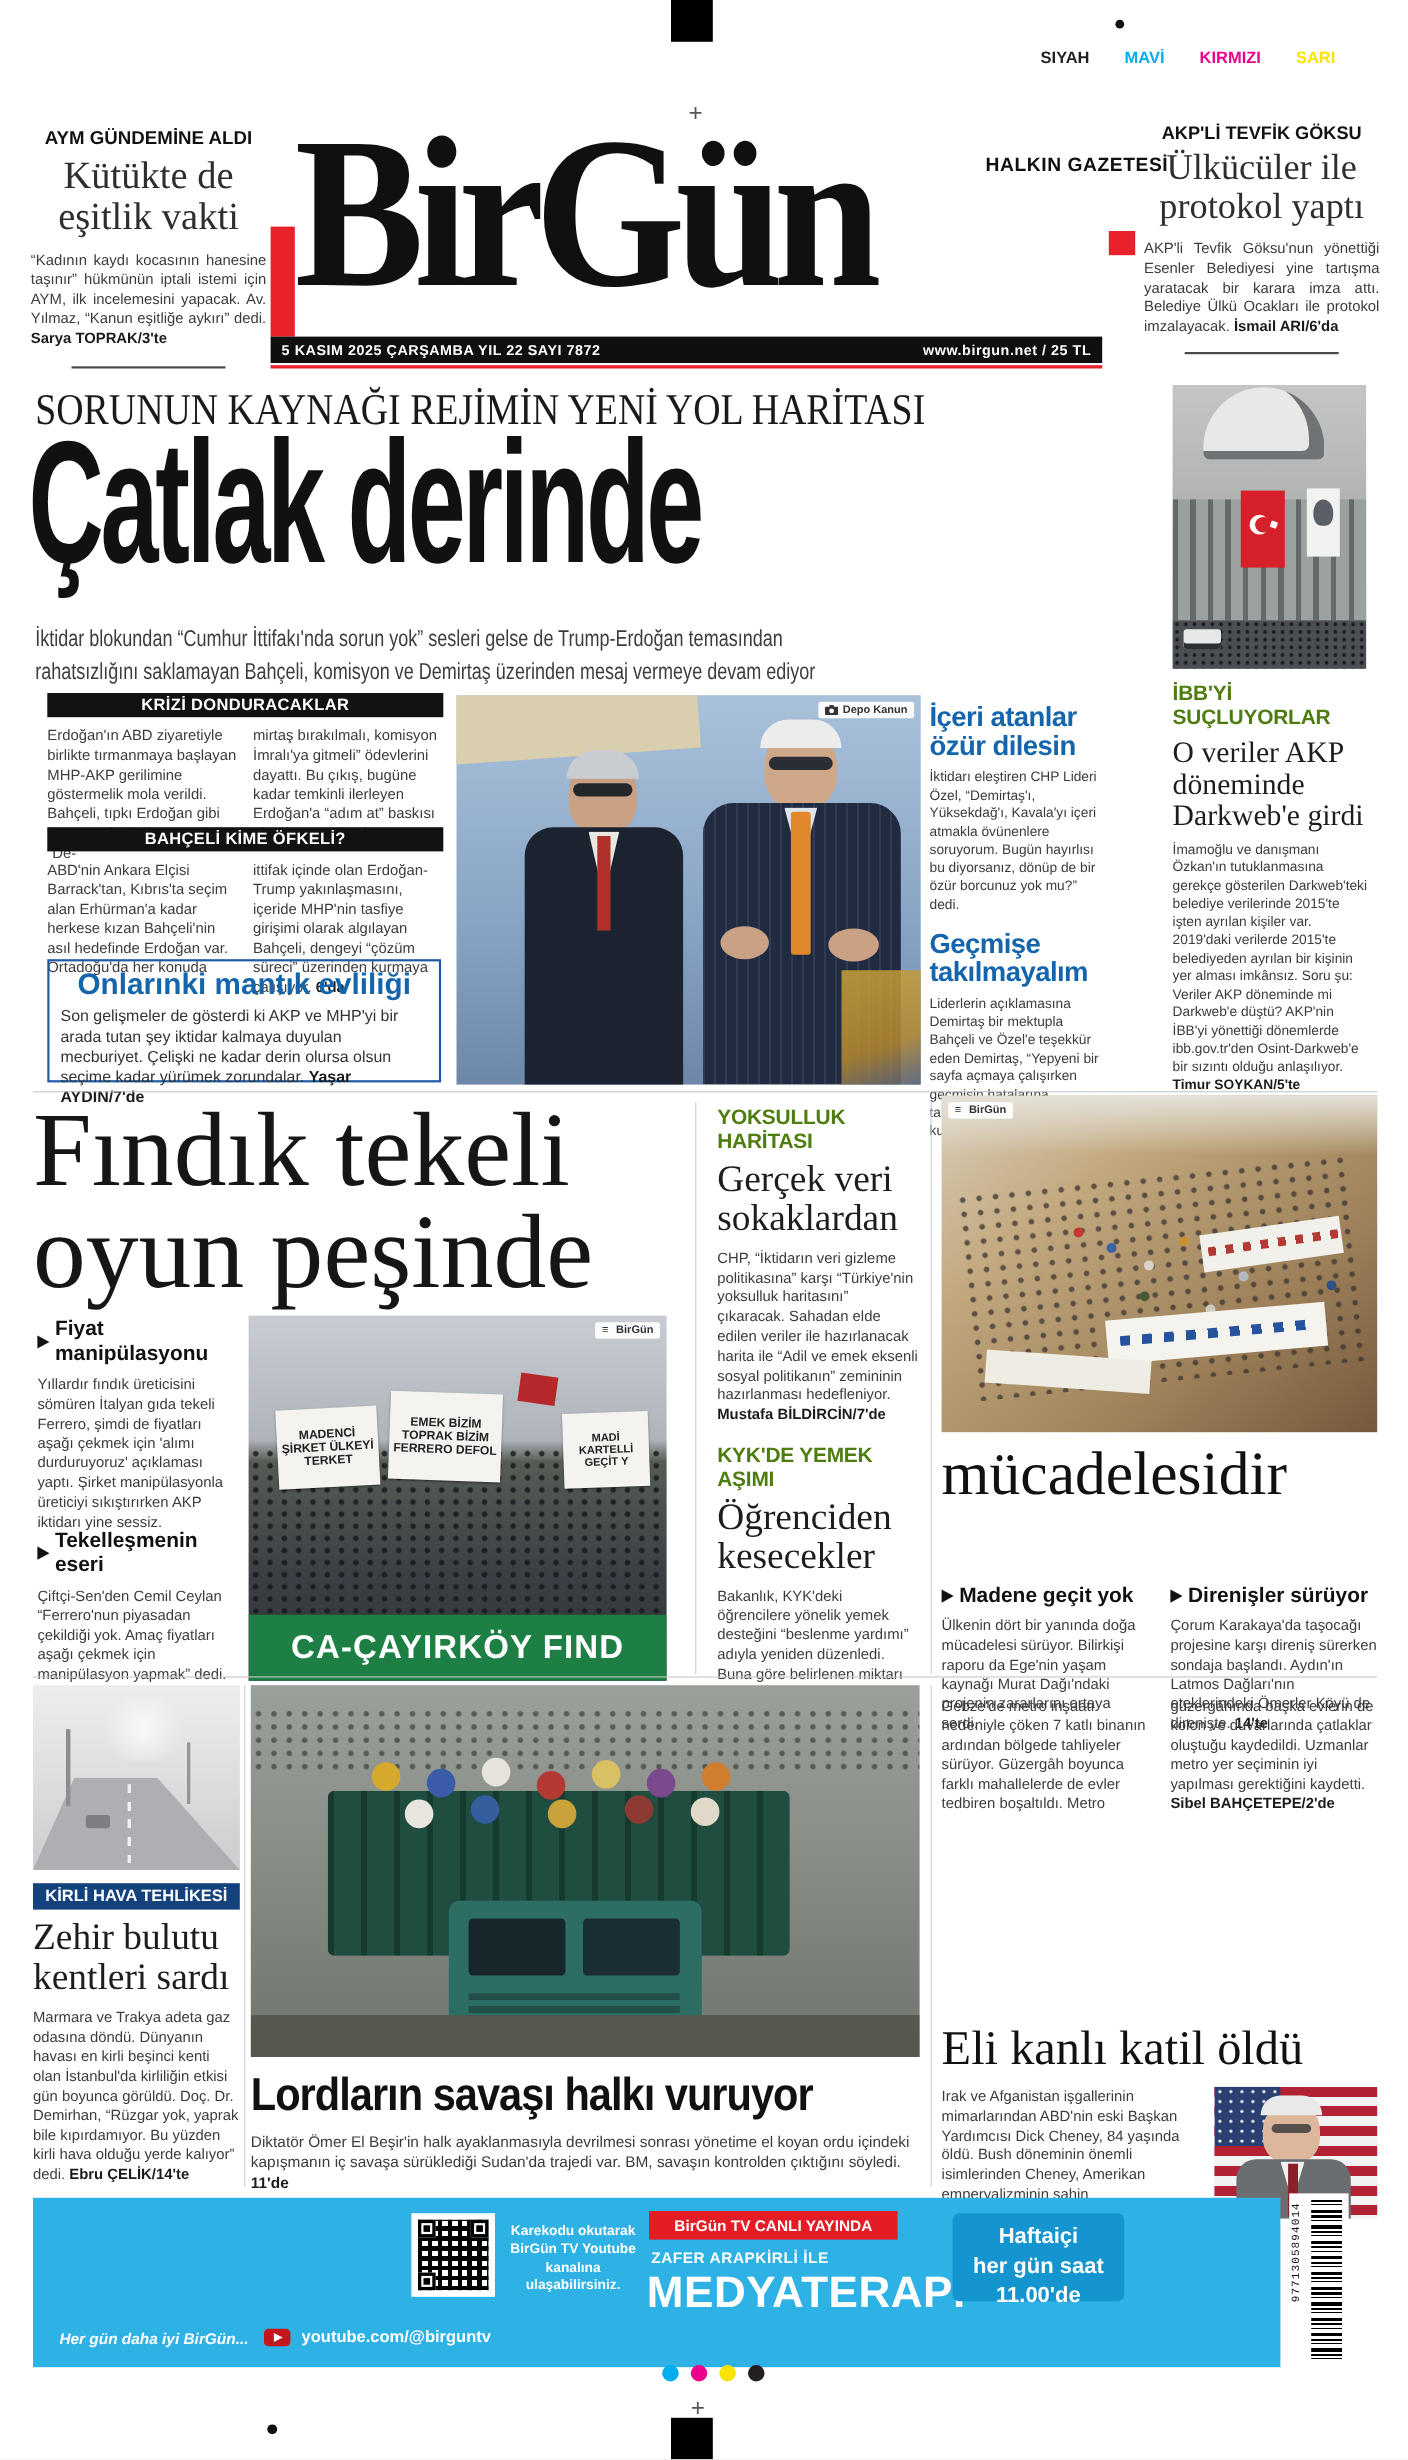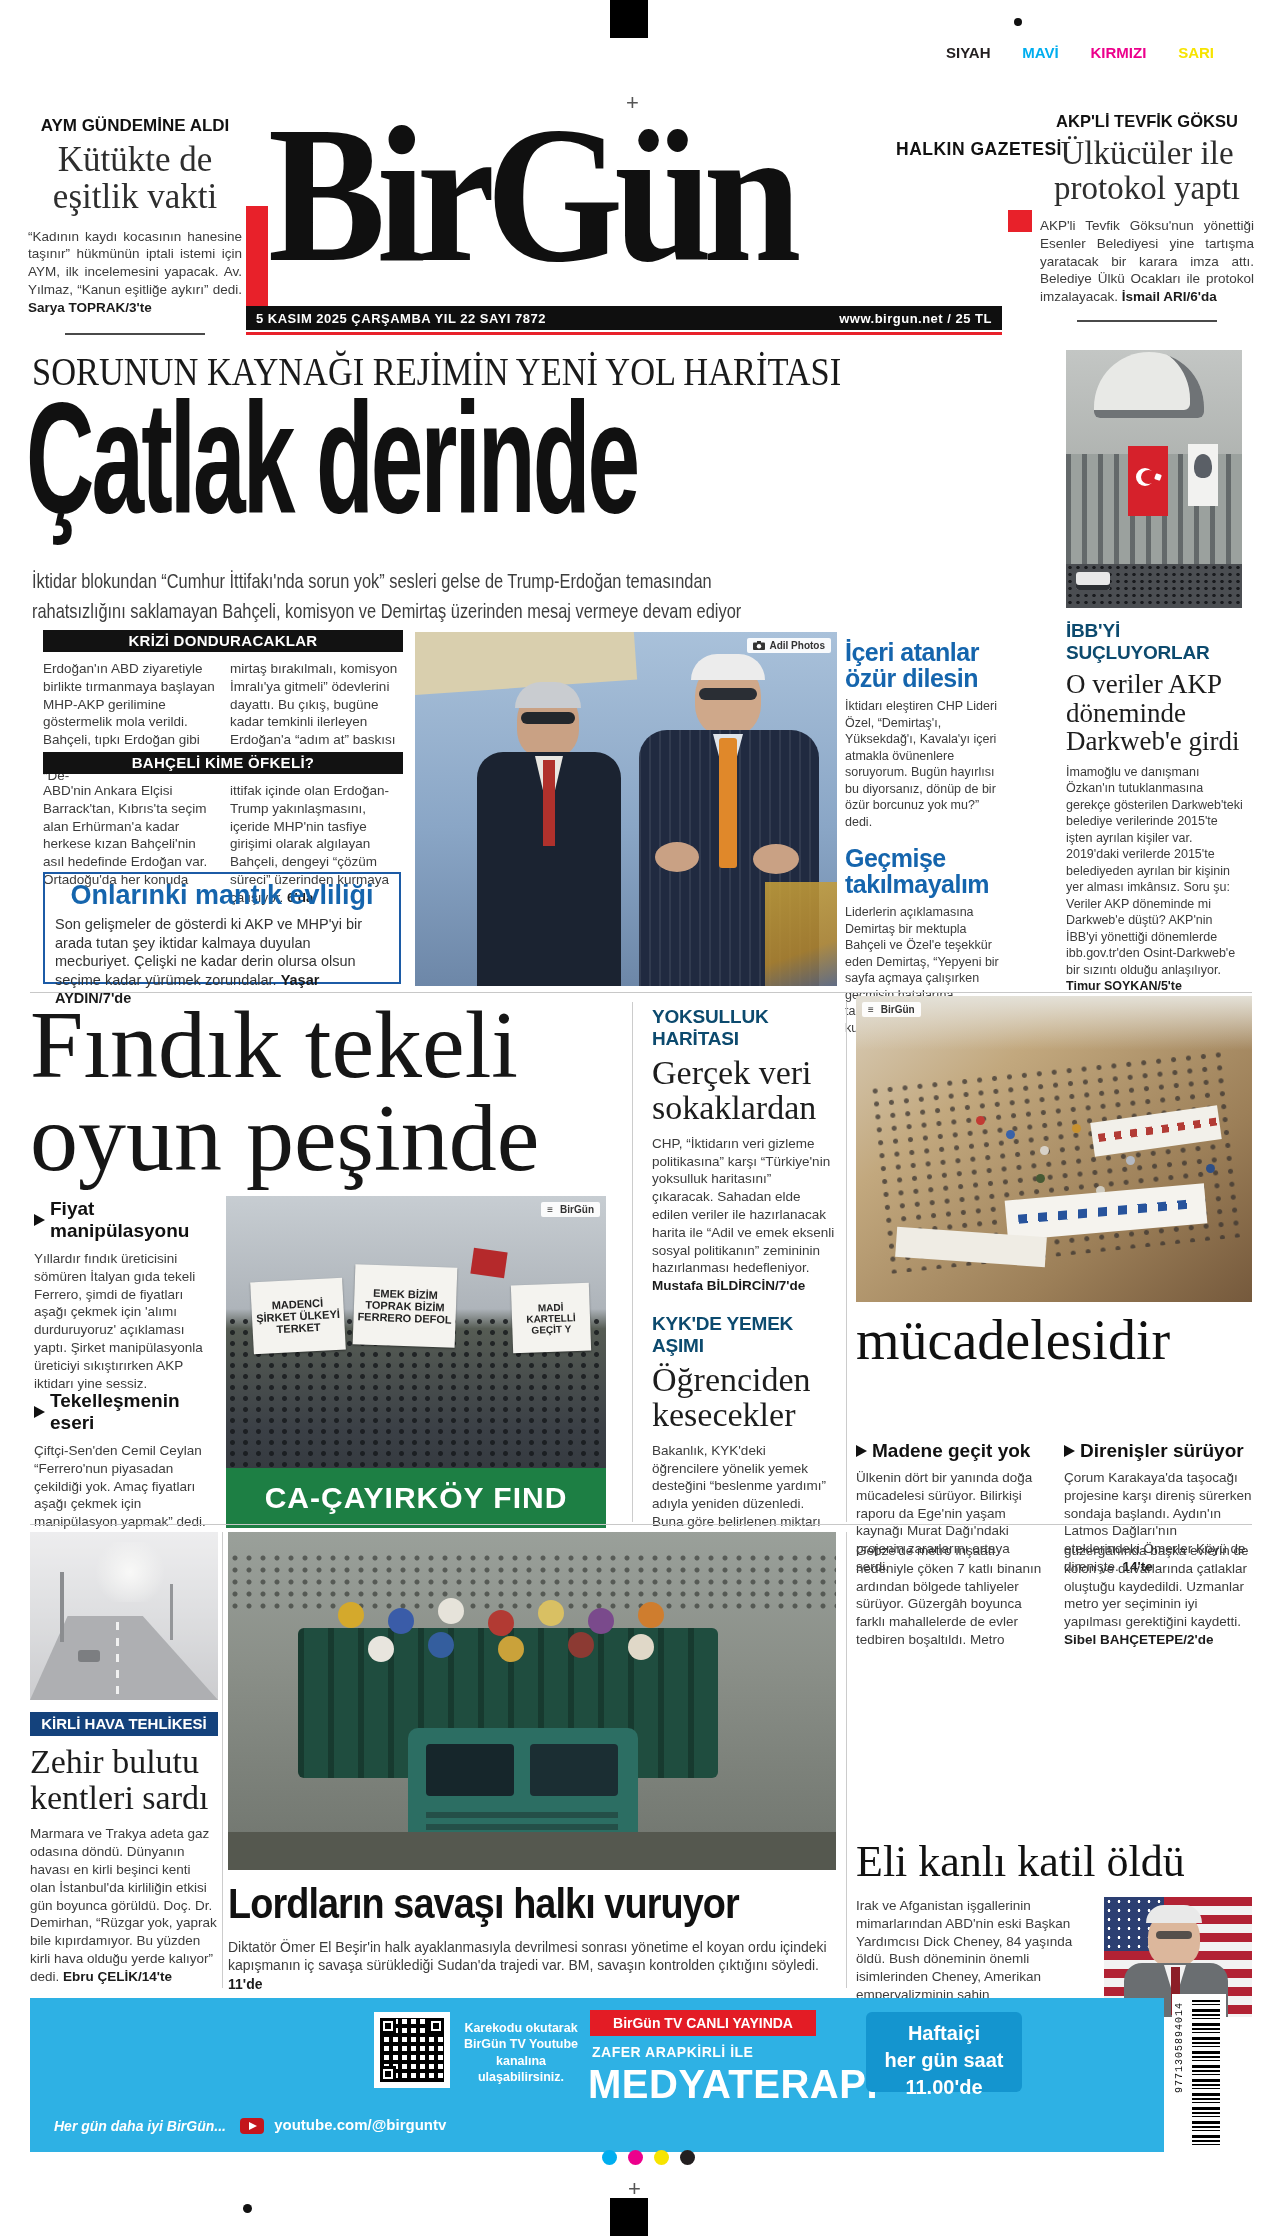--- a/index.html
+++ b/index.html
@@ -6,21 +6,21 @@
   html,body{margin:0;padding:0;background:#e9e9e9;}
   #page{position:relative;width:1280px;height:2236px;background:#ffffff;margin:0 auto;
         font-family:"Liberation Sans",sans-serif;color:#222;overflow:hidden;}
   .abs{position:absolute;}
   .serif{font-family:"Liberation Serif","DejaVu Serif",serif;}
   .nowrap{white-space:nowrap;}
   .center{text-align:center;}
   .bodytxt{font-size:13.5px;line-height:1.32;color:#3c3c3c;}
   .byline{font-weight:bold;color:#1b1b1b;}
   .blue{color:#1565ad;}
-  .kicker-blue{color:#0c4a6e;font-weight:bold;font-size:19px;letter-spacing:-0.2px;}
+  .kicker-blue{color:#4d7c0f;font-weight:bold;font-size:19px;letter-spacing:-0.2px;}
   .blackbar{background:#121212;color:#fff;font-weight:bold;font-size:15px;line-height:22px;height:22px;text-align:center;letter-spacing:0.3px;}
   .hairline-h{background:#c8c8c8;height:1px;}
   .hairline-v{background:#cccccc;width:1px;}
   .photo{position:absolute;overflow:hidden;background:#b9bdbe;}
   .credit-chip{position:absolute;background:rgba(255,255,255,0.92);color:#333;font-size:10px;font-weight:bold;
                padding:2px 6px;border-radius:2px;display:flex;align-items:center;gap:4px;}
   .birgun-chip::before{content:"≡";font-weight:bold;margin-right:3px;}
   .tri{width:0;height:0;border-left:11px solid #111;border-top:6px solid transparent;border-bottom:6px solid transparent;display:inline-block;margin-right:5px;}
   .substory-title{font-weight:bold;font-size:19px;color:#111;display:flex;align-items:center;}
   .serif-head{font-family:"Liberation Serif","DejaVu Serif",serif;font-weight:normal;color:#1d1d1d;}
@@ -134,21 +134,21 @@
       <div class="abs" style="left:22px;top:180px;width:44px;height:30px;background:#c9a184;border-radius:50%;"></div>
       <div class="abs" style="left:120px;top:182px;width:46px;height:30px;background:#c9a184;border-radius:50%;"></div>
     </div>
     <div class="abs" style="left:350px;top:250px;width:80px;height:110px;background:linear-gradient(160deg,#caa33a 0%,#b6892f 60%,#4d618f 100%);opacity:.85;"></div>
     <div class="credit-chip" style="right:6px;top:6px;">
       <svg width="12" height="9" viewBox="0 0 12 9">
           <rect x="0" y="1.5" width="12" height="7.5" rx="1" fill="#333"></rect>
           <rect x="4" y="0" width="4" height="2" fill="#333"></rect>
           <circle cx="6" cy="5.2" r="2.2" fill="#fff"></circle>
         </svg>
-      <span>Adil Photos</span>
+      <span>Depo Kanun</span>
     </div>
   </div>
 
   <div class="abs blackbar" style="left:43px;top:630px;width:360px;">KRİZİ DONDURACAKLAR</div>
   <div class="abs" style="left:43px;top:660px;width:360px;display:flex;gap:14px;">
     <div class="bodytxt" style="width:173px;">Erdoğan'ın ABD ziyaretiyle birlikte tırmanmaya başlayan MHP-AKP gerilimine göstermelik mola verildi. Bahçeli, tıpkı Erdoğan gibi “sorun yok” derken ortağına “De-</div>
     <div class="bodytxt" style="width:173px;">mirtaş bırakılmalı, komisyon İmralı'ya gitmeli” ödevlerini dayattı. Bu çıkış, bugüne kadar temkinli ilerleyen Erdoğan'a “adım at” baskısı olarak yorumlandı.</div>
   </div>
   <div class="abs blackbar" style="left:43px;top:752px;width:360px;">BAHÇELİ KİME ÖFKELİ?</div>
   <div class="abs" style="left:43px;top:782px;width:360px;display:flex;gap:14px;">

